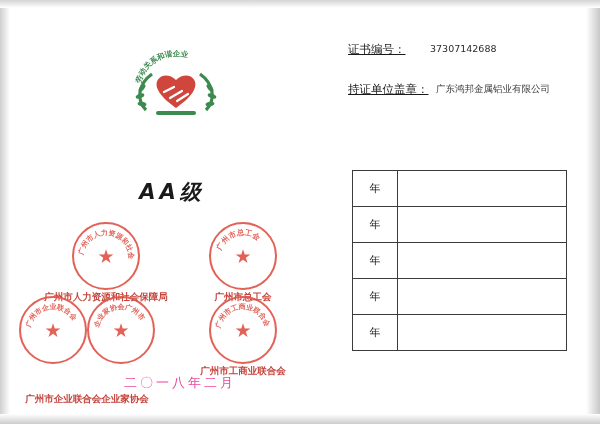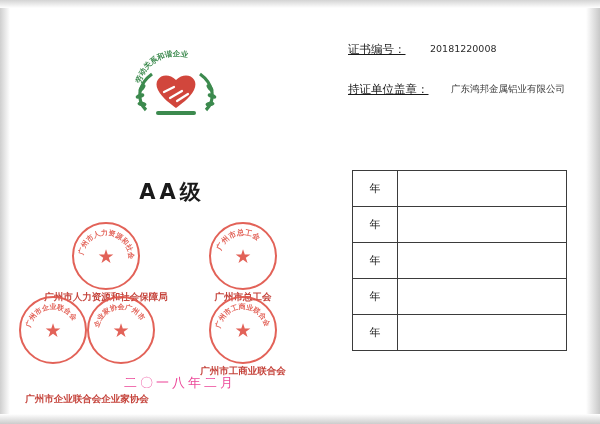--- a/index.html
+++ b/index.html
@@ -80,20 +80,21 @@
   .grade-title {
     position: absolute;
     left: 0;
     top: 144px;
     width: 300px;
     text-align: center;
     font-size: 21px;
     font-weight: bold;
     color: #1a1a1a;
     letter-spacing: 4px;
+    font-style: italic;
   }
 
   
   .seal-row {
     position: absolute;
     width: 300px;
   }
   .seal-row.row1 { top: 188px; }
   .seal-row.row2 { top: 262px; }
 
@@ -166,21 +167,21 @@
     text-decoration: underline;
   }
   .field-value {
     position: absolute;
     left: 82px;
     top: 1px;
     font-size: 9.5px;
     color: #2b2b2b;
   }
   .field-value.company {
-    left: 103px;
+    left: 88px;
     color: #3a3a3a;
   }
 
   .verify-note {
     position: absolute;
     left: 0;
     top: 104px;
     font-size: 11.5px;
     color: #1a1a1a;
     letter-spacing: 0.4px;
@@ -326,21 +327,21 @@
       </div>
     </div>
 
     <div class="date-line">二〇一八年二月</div>
   </div>
 
   <div class="right-panel">
 
     <div class="field-row">
       <span class="field-label">证书编号：</span>
-      <span class="field-value">20181220008</span>
+      <span class="field-value">37307142688</span>
     </div>
 
     <div class="field-row" style="margin-top:20px;">
       <span class="field-label">持证单位盖章：</span>
       <span class="field-value company">广东鸿邦金属铝业有限公司</span>
     </div>
 
 
     <table class="verify-table">
       <tbody>

